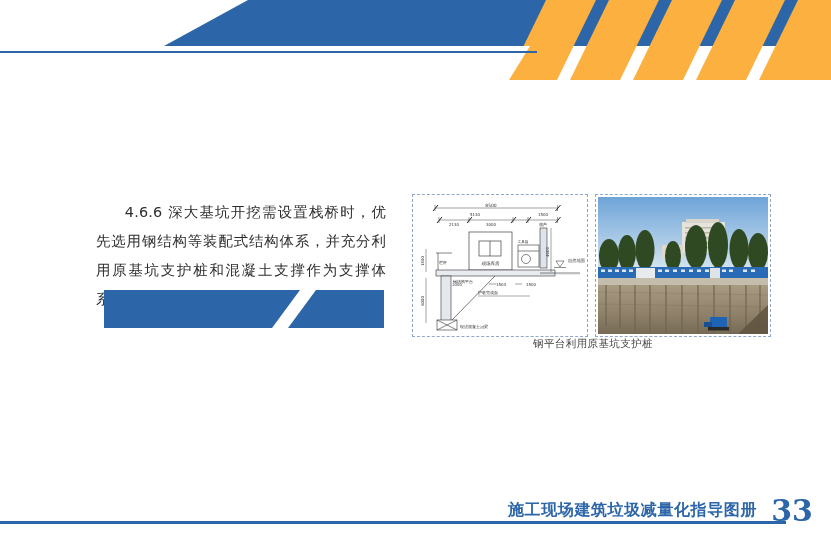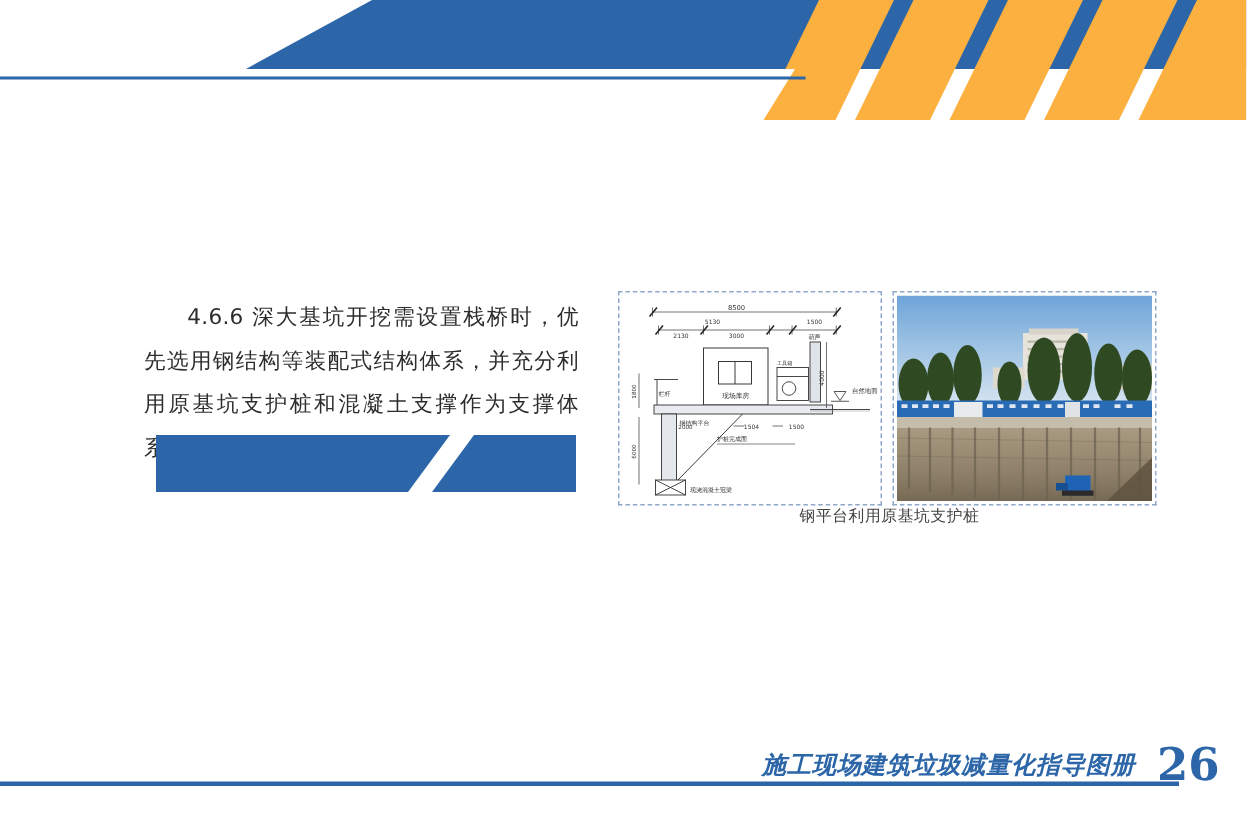--- a/index.html
+++ b/index.html
@@ -113,21 +113,20 @@
   .footer-title {
     position: absolute;
     right: 74px;
     top: 500px;
     font-family: "DejaVu Serif", "Liberation Serif", serif;
     font-size: 16px;
     font-weight: bold;
     color: #2C66A8;
     letter-spacing: 0.6px;
     white-space: nowrap;
-    font-style: italic;
   }
   .footer-page {
     position: absolute;
     right: 18px;
     top: 494px;
     font-family: "DejaVu Serif", "Liberation Serif", serif;
     font-size: 30px;
     font-weight: bold;
     color: #2C66A8;
     letter-spacing: 0px;
@@ -393,15 +392,15 @@
         </svg>
       </div>
 
     </div>
 
     <div class="fig-caption">钢平台利用原基坑支护桩</div>
   </div>
 
   <div class="footer-rule"></div>
   <div class="footer-title">施工现场建筑垃圾减量化指导图册</div>
-  <div class="footer-page">26</div>
+  <div class="footer-page">33</div>
 
 </div>
 
 </body></html>

